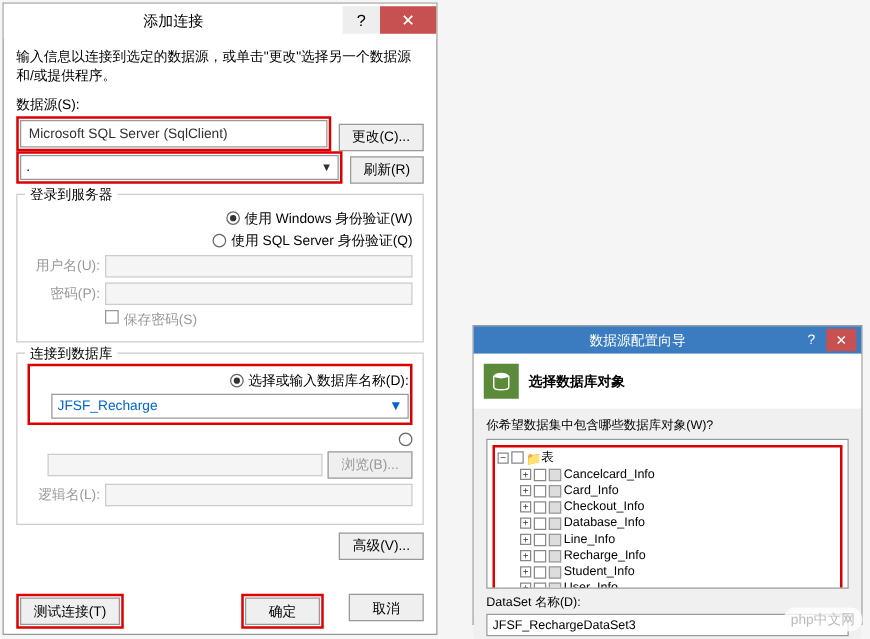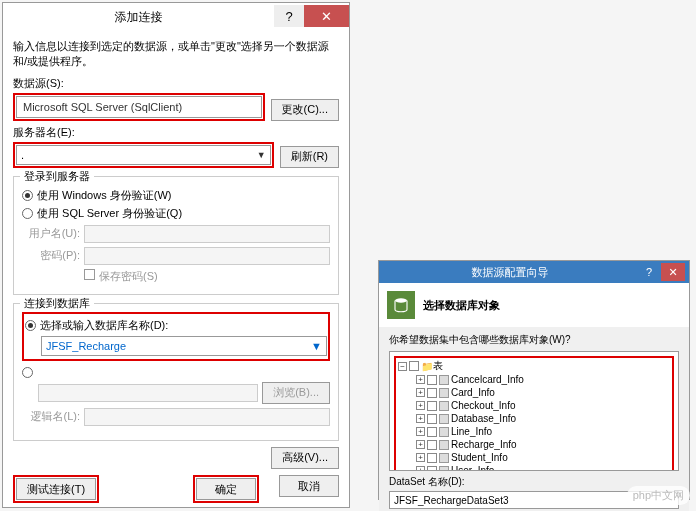--- a/index.html
+++ b/index.html
@@ -18,21 +18,21 @@
     .lbl { font-size: 11px; margin: 4px 0 2px; }
     .hl { border: 2px solid #d00; padding: 1px; }
     .ds-row { display: flex; gap: 6px; align-items: flex-end; }
     .ds-input { flex: 1; height: 22px; background: #fff; border: 1px solid #999; padding: 2px 6px; font-size: 11px; color: #333; display: flex; align-items: center; }
     .btn { height: 22px; padding: 0 10px; background: #efefef; border: 1px solid #999; font-size: 11px; display: inline-flex; align-items: center; justify-content: center; cursor: pointer; }
     .combo { height: 20px; background: #fff; border: 1px solid #999; display: flex; align-items: center; padding: 0 4px; }
     .combo .val { flex: 1; font-size: 11px; }
     .combo .arrow { font-size: 9px; color: #333; }
     .group { border: 1px solid #ccc; margin-top: 8px; padding: 8px 8px 10px; position: relative; }
     .group-title { position: absolute; top: -8px; left: 6px; background: #fff; padding: 0 4px; font-size: 11px; }
-    .radio-row { display: flex; align-items: center; gap: 4px; font-size: 11px; margin: 3px 0; }
+    .radio-row { display: flex; align-items: center; gap: 4px; font-size: 11px; margin: 3px 0; justify-content: flex-end; }
     .radio { width: 11px; height: 11px; border: 1px solid #666; border-radius: 50%; display: inline-flex; align-items: center; justify-content: center; }
     .radio.on::after { content: ''; width: 5px; height: 5px; background: #333; border-radius: 50%; }
     .form-row { display: flex; align-items: center; margin: 4px 0; gap: 4px; }
     .form-row .flbl { width: 58px; text-align: right; color: #999; font-size: 11px; }
     .form-row .fin { flex: 1; height: 18px; border: 1px solid #ccc; background: #f5f5f5; }
     .chk-row { display: flex; gap: 4px; margin-left: 62px; color: #999; font-size: 11px; }
     .chk { width: 11px; height: 11px; border: 1px solid #999; background: #fff; }
     .db-select { height: 20px; background: #fff; border: 1px solid #999; display: flex; align-items: center; padding: 0 4px; color: #06c; }
     .db-select .val { flex: 1; font-size: 11px; }
     .bottom-row { display: flex; justify-content: flex-end; margin-top: 6px; }
@@ -79,21 +79,20 @@
     <div class="instr">输入信息以连接到选定的数据源，或单击"更改"选择另一个数据源和/或提供程序。</div>
     <div class="lbl">数据源(S):</div>
     <div class="ds-row">
       <div class="hl" style="flex:1">
         <div class="ds-input">
             <span>Microsoft SQL Server (SqlClient)</span>
           </div>
       </div>
       <div class="btn">更改(C)...</div>
     </div>
-    <div class="lbl">服务器名(E):</div>
     <div class="ds-row">
       <div class="hl" style="flex:1">
         <div class="combo">
           <span class="val">.</span>
           <span class="arrow">▼</span>
         </div>
       </div>
       <div class="btn">刷新(R)</div>
     </div>
 

